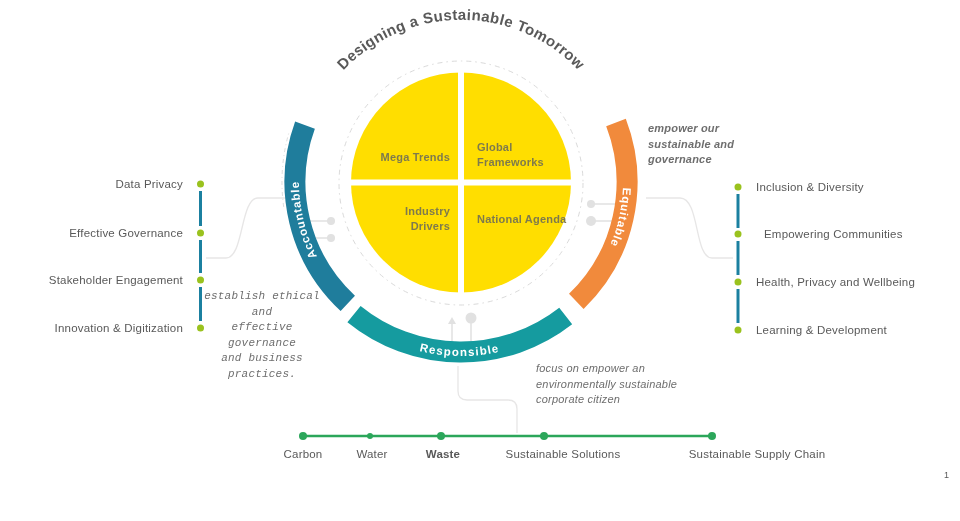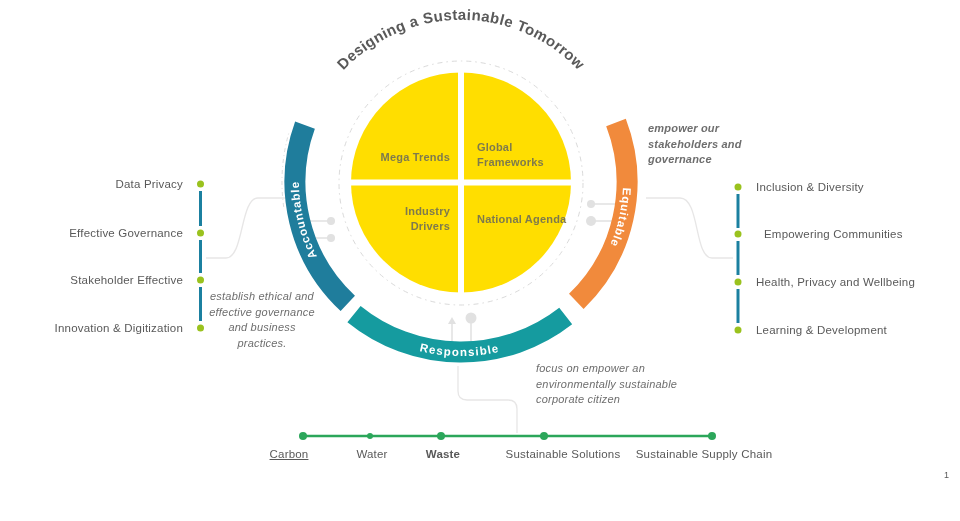--- a/index.html
+++ b/index.html
@@ -116,43 +116,43 @@
     <circle cx="303" cy="436" r="4" fill="#2BA65A"></circle>
     <circle cx="370" cy="436" r="3" fill="#2BA65A"></circle>
     <circle cx="441" cy="436" r="4" fill="#2BA65A"></circle>
     <circle cx="544" cy="436" r="4" fill="#2BA65A"></circle>
     <circle cx="712" cy="436" r="4" fill="#2BA65A"></circle>
   </g>
 </svg>
 
 <div class="li left" style="right:777px;top:176px;">Data Privacy</div>
 <div class="li left" style="right:777px;top:225px;">Effective Governance</div>
-<div class="li left" style="right:777px;top:272px;">Stakeholder Effective</div>
+<div class="li left" style="right:777px;top:272px;">Stakeholder Engagement</div>
 <div class="li left" style="right:777px;top:320px;">Innovation &amp; Digitization</div>
 
 <div class="li" style="left:756px;top:179px;">Inclusion &amp; Diversity</div>
 <div class="li" style="left:764px;top:226px;">Empowering Communities</div>
 <div class="li" style="left:756px;top:274px;">Health, Privacy and Wellbeing</div>
 <div class="li" style="left:756px;top:322px;">Learning &amp; Development</div>
 
-<div class="ann" style="left:203px;top:289px;width:118px;text-align:center;">
+<div class="ann" style="left:203px;top:289px;width:118px;text-align:center;font-family:Liberation Mono, monospace;">
   <span>establish ethical and</span>
   <span>effective governance</span>
   <span>and business practices.</span>
 </div>
 <div class="ann" style="left:648px;top:121px;font-weight:bold;">
   <span>empower our</span>
-  <span>stakeholders and</span>
+  <span>sustainable and</span>
   <span>governance</span>
 </div>
 <div class="ann" style="left:536px;top:361px;">
   <span>focus on empower an</span>
   <span>environmentally sustainable</span>
   <span>corporate citizen</span>
 </div>
 
-<div class="axis-label" style="left:204px;top:448px;text-decoration:underline;">Carbon</div>
+<div class="axis-label" style="left:218px;top:448px;">Carbon</div>
 <div class="axis-label" style="left:287px;top:448px;">Water</div>
 <div class="axis-label" style="left:358px;top:448px;font-weight:bold;">Waste</div>
 <div class="axis-label" style="left:478px;top:448px;">Sustainable Solutions</div>
-<div class="axis-label" style="left:619px;top:448px;">Sustainable Supply Chain</div>
+<div class="axis-label" style="left:672px;top:448px;">Sustainable Supply Chain</div>
 
 <div class="page-num">1</div>
 
 </body></html>

